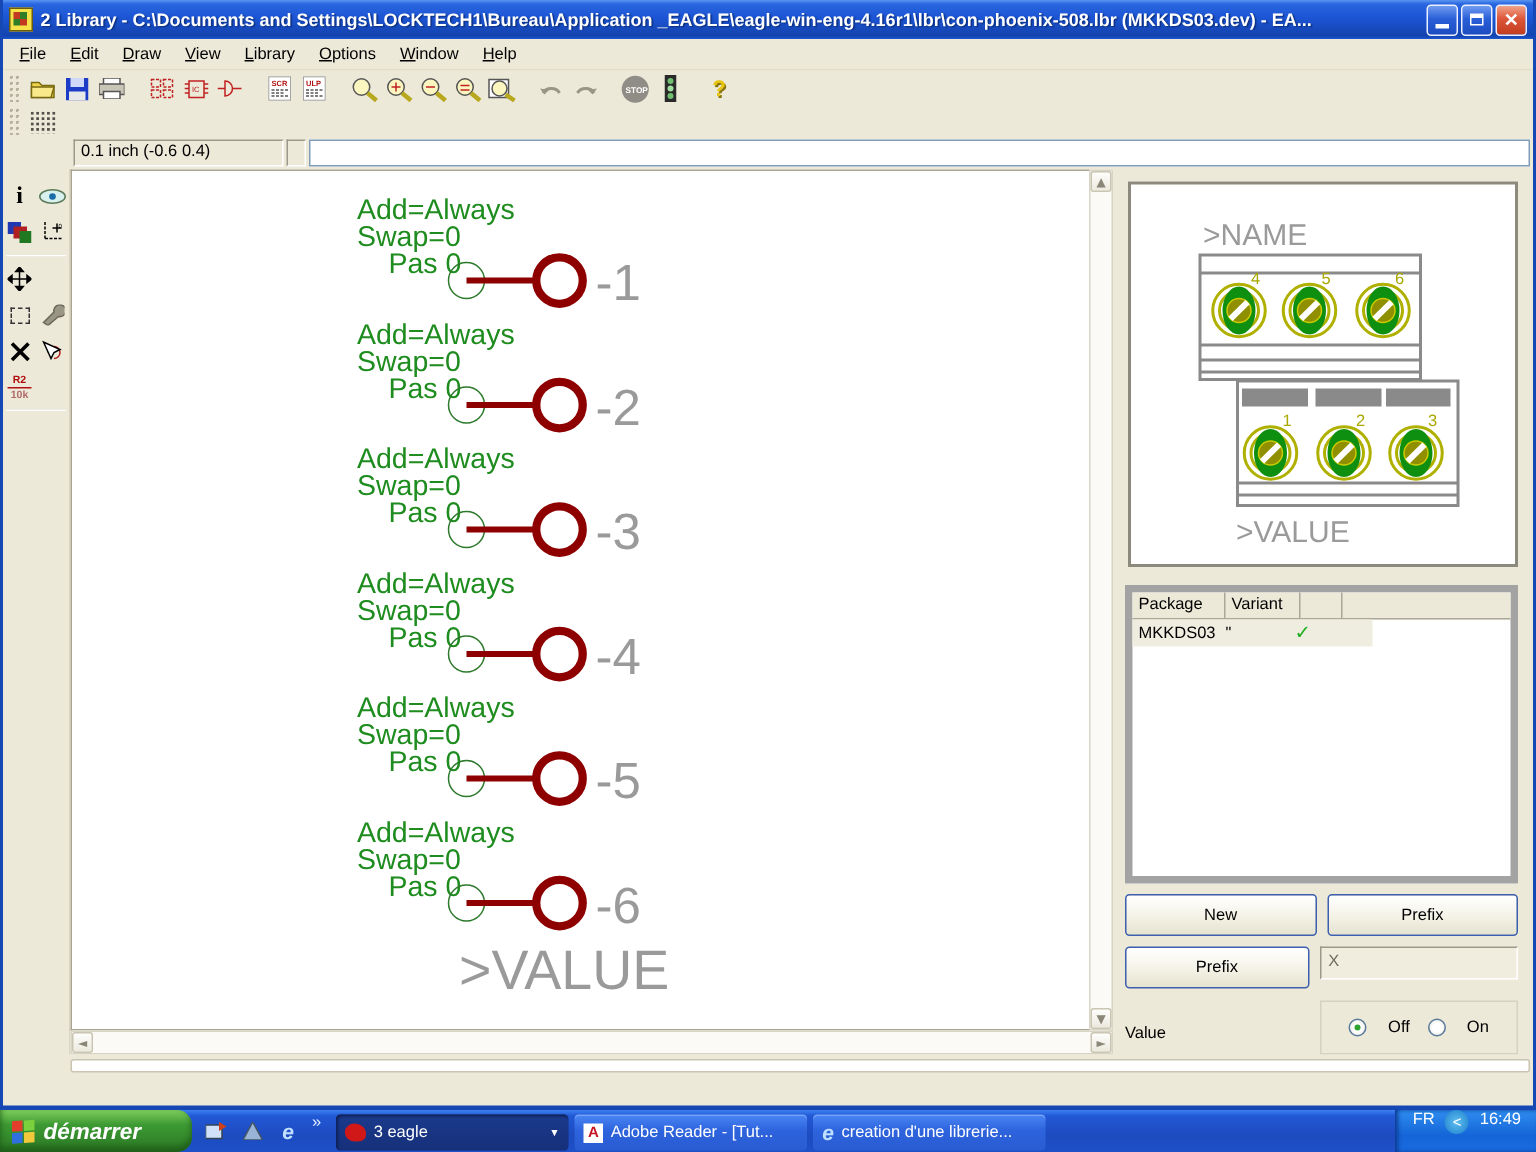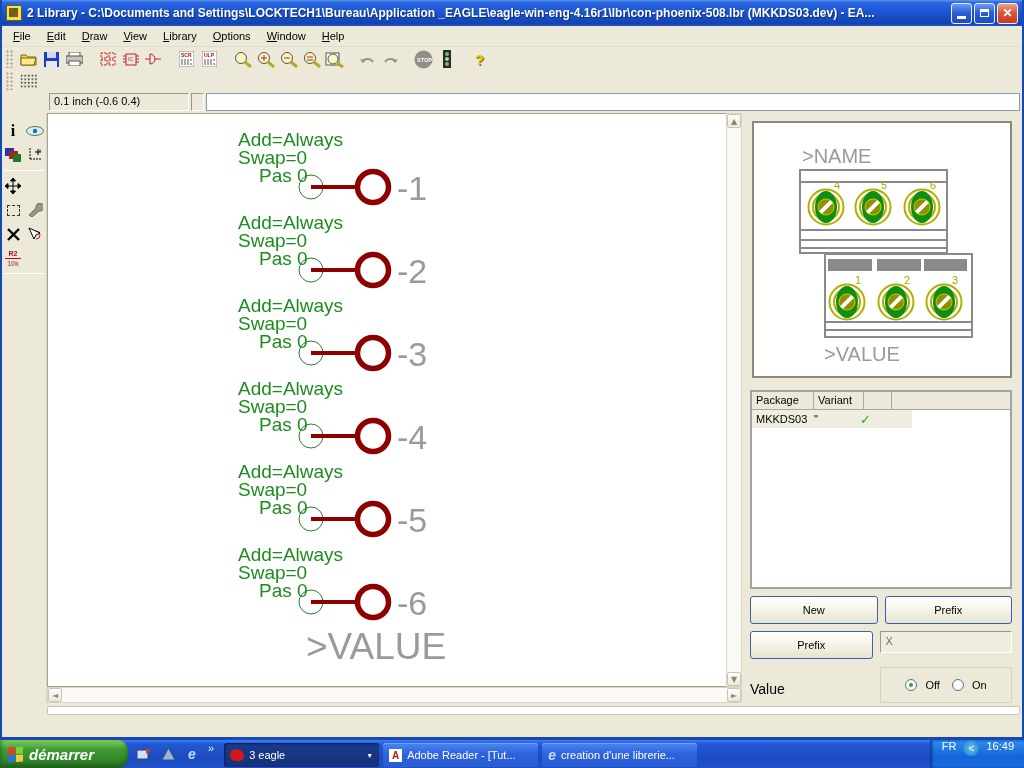--- a/index.html
+++ b/index.html
@@ -56,33 +56,33 @@
   .content { flex:1; display:flex; flex-direction:column; min-width:0; }
   .canvas-row { flex:1; display:flex; min-height:0; }
   .canvas { flex:1; background:#fff; border:1px solid #a8a48f; border-right:none; overflow:hidden; }
   .vscroll { width:16px; flex:0 0 16px; background:#fbfaf6; border:1px solid #d8d5c5; display:flex; flex-direction:column; justify-content:space-between; align-items:center; }
   .hscroll { height:16px; flex:0 0 16px; background:#fbfaf6; border:1px solid #d8d5c5; display:flex; justify-content:space-between; align-items:center; }
   .sbtn { width:14px; height:14px; background:linear-gradient(#fdfdfb,#eceade); border:1px solid #c9c5b2; border-radius:2px; color:#8a8678; font-size:8px; display:flex; align-items:center; justify-content:center; font-family:"DejaVu Sans",sans-serif; }
 
   
   .rightpanel { width:280px; flex:0 0 280px; background:#ece9d8; padding:6px 10px 0 8px; display:flex; flex-direction:column; }
   .preview-box { height:257px; background:#fff; border:2px solid #8c8a7c; margin:2px 0 12px 2px; }
-  .pkg-table { height:212px; border:2px solid #a3a3a3; background:#fff; font-size:11px; display:flex; flex-direction:column; }
+  .pkg-table { height:212px; border:5px solid #a3a3a3; background:#fff; font-size:11px; display:flex; flex-direction:column; }
   .pkg-head { display:flex; background:#ece9d8; border-bottom:1px solid #aca899; height:18px; }
   .pkg-head .hc { padding:2px 4px; border-right:1px solid #aca899; }
   .pkg-row { display:flex; background:#efede0; height:18px; align-items:center; width:160px; }
   .pkg-row .c { padding:1px 4px; }
   .chk { color:#1fae1f; font-weight:bold; font-family:"DejaVu Sans",sans-serif; font-size:13px; }
   .btnrow { display:flex; gap:7px; margin-top:7px; }
   .xpbtn { flex:1; height:28px; background:linear-gradient(#ffffff,#f4f2e6 55%,#e5e2d0); border:1px solid #3c5fae; border-radius:3px; font-size:11px; display:flex; align-items:center; justify-content:center; }
   .xfield { flex:1; height:22px; background:#f0edde; border:1px solid; border-color:#9d998a #fff #fff #9d998a; font-size:11px; color:#70705e; padding:3px 5px; }
   .valuerow { display:flex; margin-top:8px; align-items:center; }
-  .value-lbl { font-size:14px; flex:1; padding-top:8px; }
+  .value-lbl { font-size:11px; flex:1; padding-top:8px; }
   .radio-box { width:132px; height:36px; border:1px solid #d6d2c2; background:#ece9d8; display:flex; align-items:center; justify-content:center; gap:12px; font-size:11px; }
-  .radio-opt { display:flex; align-items:center; gap:8px; }
+  .radio-opt { display:flex; align-items:center; gap:14px; }
   .radio { width:12px; height:12px; border-radius:50%; border:1px solid #5a7a9c; background:radial-gradient(#fff 40%,#e6e4d8); position:relative; }
   .radio.sel::after { content:""; position:absolute; left:3px; top:3px; width:4px; height:4px; border-radius:50%; background:#2fa32f; }
 
   
   .statusbar { height:37px; flex:0 0 37px; background:#ece9d8; padding:3px 2px 0 45px; border-bottom:3px solid #1548b5; }
   .status-field { height:9px; background:#fff; border:1px solid #c9c5b2; border-radius:2px; }
 
   
   .taskbar { height:28px; display:flex; align-items:stretch;
     background:linear-gradient(180deg,#3c81f3 0%,#2258d5 14%,#1d4bc0 60%,#1e50c9 100%); }

